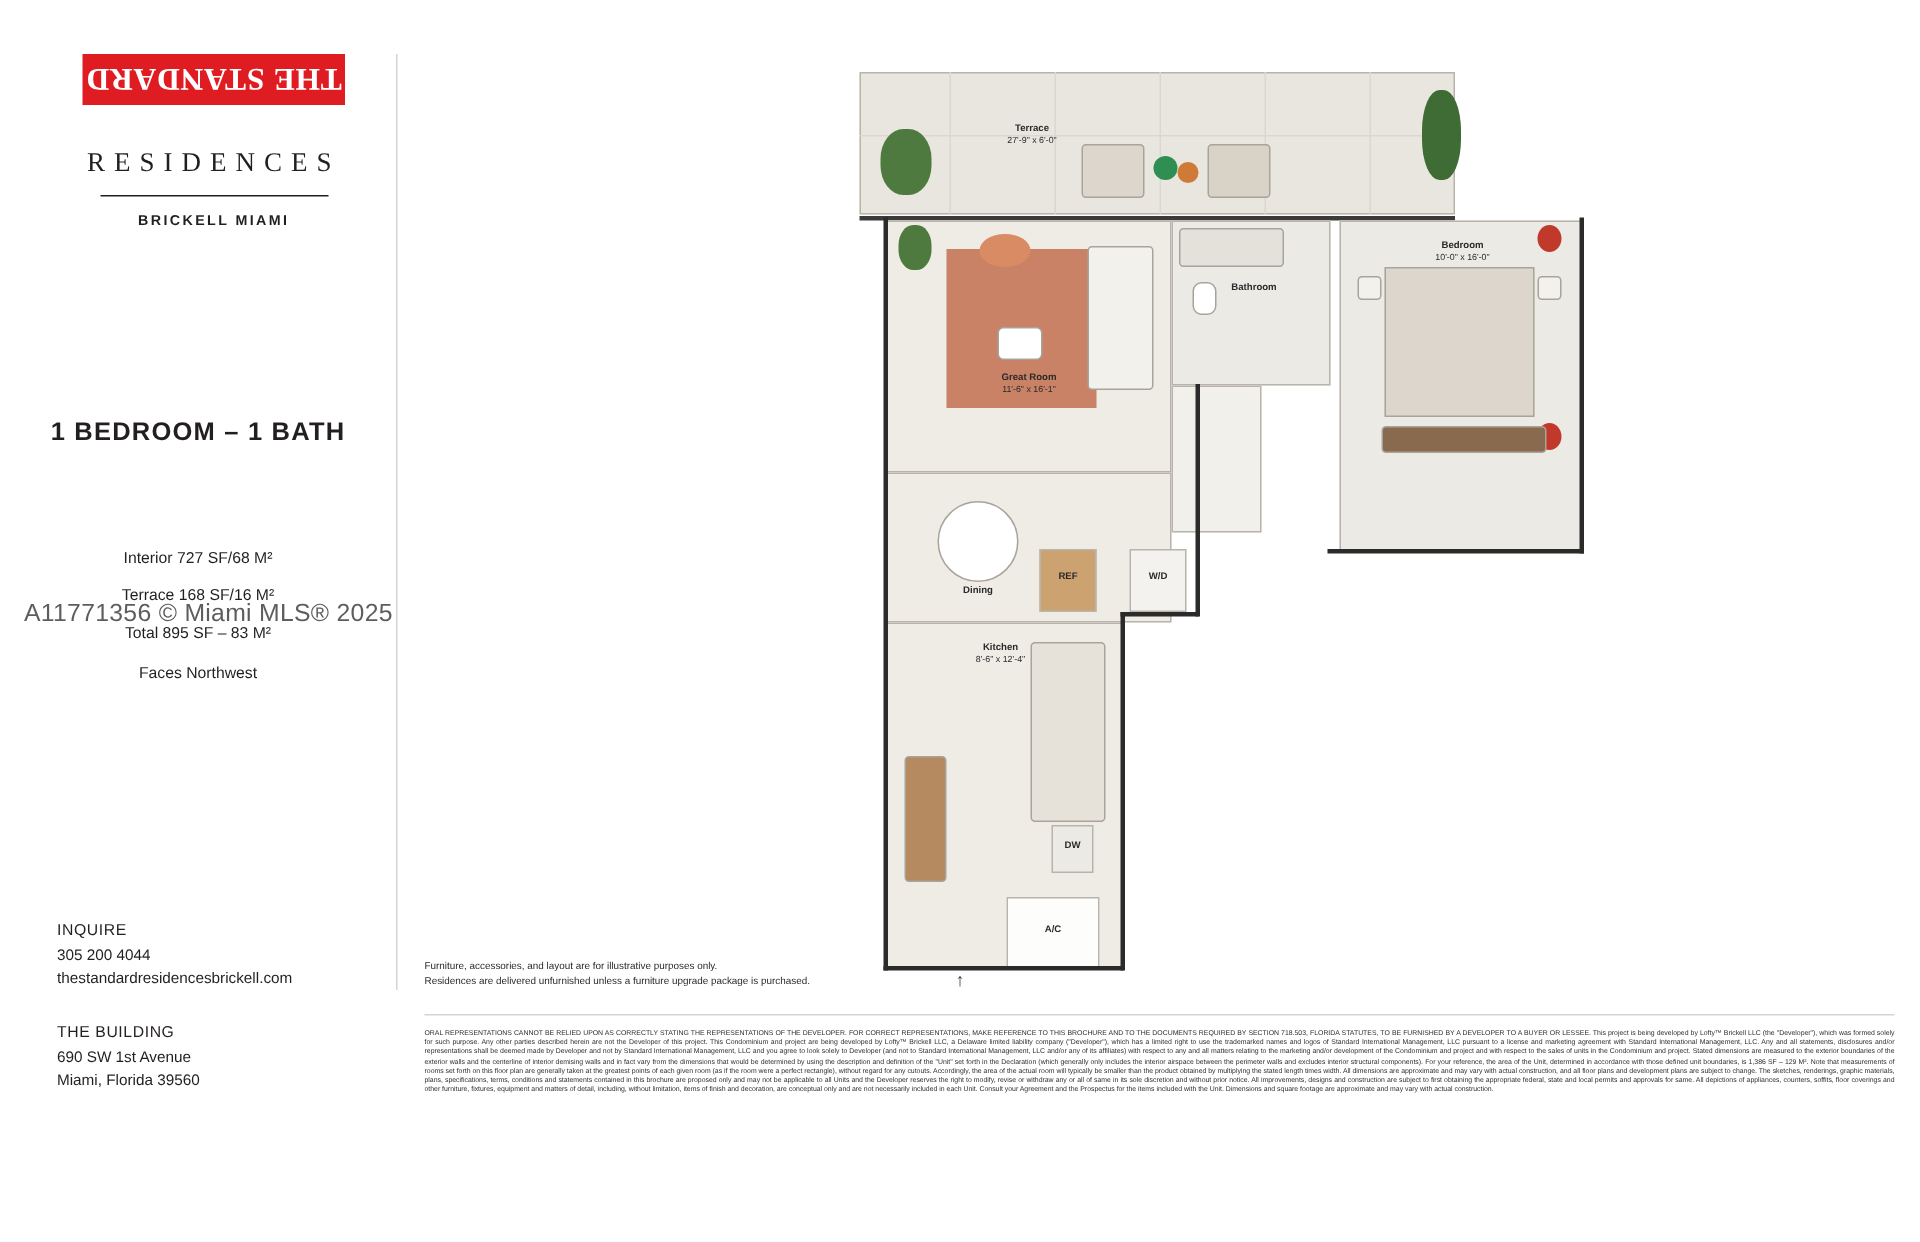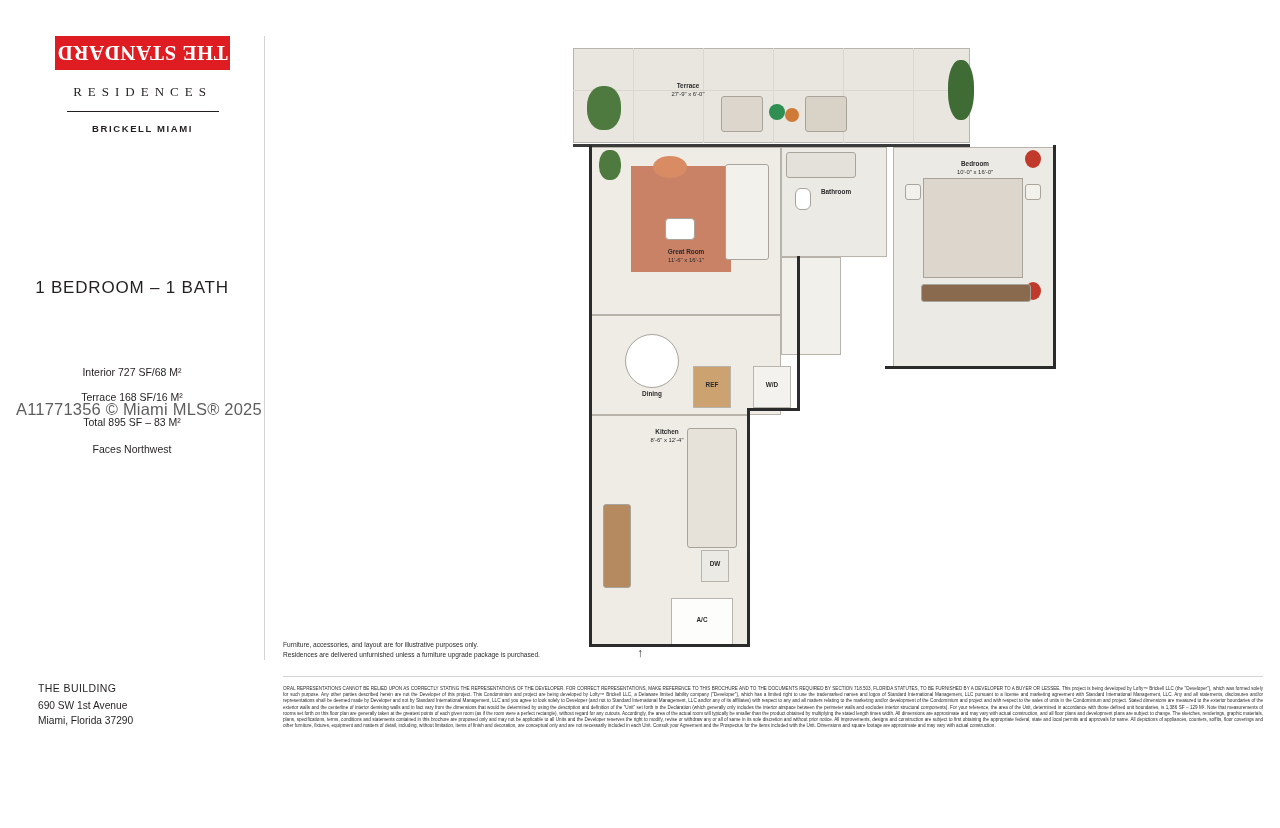--- a/index.html
+++ b/index.html
@@ -18,33 +18,33 @@
     position: absolute; left: 0; top: 0; width: 264px; height: 828px;
     background: #fff;
   }
   .logo-block { position:absolute; left:55px; top:36px; width:175px; text-align:center; }
   .logo-bar {
     background:#e01c23; color:#fff; height:34px; line-height:34px;
     font-family:"Liberation Serif", serif; font-weight:bold; font-size:21px;
     letter-spacing:0.5px; transform: rotate(180deg);
   }
   .logo-sub {
-    margin-top:14px; font-size:13px; letter-spacing:6px; color:#231f20;
+    margin-top:28px; font-size:18px; letter-spacing:6px; color:#231f20;
     font-family:"Liberation Serif", serif;
   }
   .logo-rule { margin:11px auto 0 auto; width:152px; height:1px; background:#231f20; }
   .logo-city { margin-top:11px; font-size:9.5px; letter-spacing:1.6px; font-weight:bold; }
 
   .res-title {
     position:absolute; left:0; top:224px; width:264px; text-align:center;
     font-size:19px; font-weight:bold; letter-spacing:1.6px;
   }
   .res-beds {
     position:absolute; left:0; top:275px; width:264px; text-align:center;
-    font-size:17px; font-weight:normal; letter-spacing:0.8px; line-height:26px;
+    font-size:17px; font-weight:bold; letter-spacing:0.8px; line-height:26px;
   }
   .res-areas {
     position:absolute; left:0; top:360px; width:264px; text-align:center;
     font-size:10.5px; line-height:25px; color:#231f20;
   }
   .res-faces {
     position:absolute; left:0; top:443px; width:264px; text-align:center;
     font-size:10.5px;
   }
 
@@ -113,25 +113,30 @@
     </div>
 
     <div class="res-areas">
       <div>Interior 727 SF/68 M²</div>
       <div>Terrace 168 SF/16 M²</div>
       <div>Total 895 SF – 83 M²</div>
     </div>
 
     <div class="res-faces">Faces Northwest</div>
 
+    <div class="contact" id="inquire-block">
+      <div class="head">INQUIRE</div>
+      <div>305 200 4044</div>
+      <div>thestandardresidencesbrickell.com</div>
+    </div>
 
     <div class="contact" id="building-block">
       <div class="head">THE BUILDING</div>
       <div>690 SW 1st Avenue</div>
-      <div>Miami, Florida 37290</div>
+      <div>Miami, Florida 39560</div>
     </div>
 
   </div>
 
   <div class="watermark">A11771356 © Miami MLS® 2025</div>
 
   <div class="v-divider"></div>
   <div class="h-divider"></div>
 
   <div class="plan-area">

